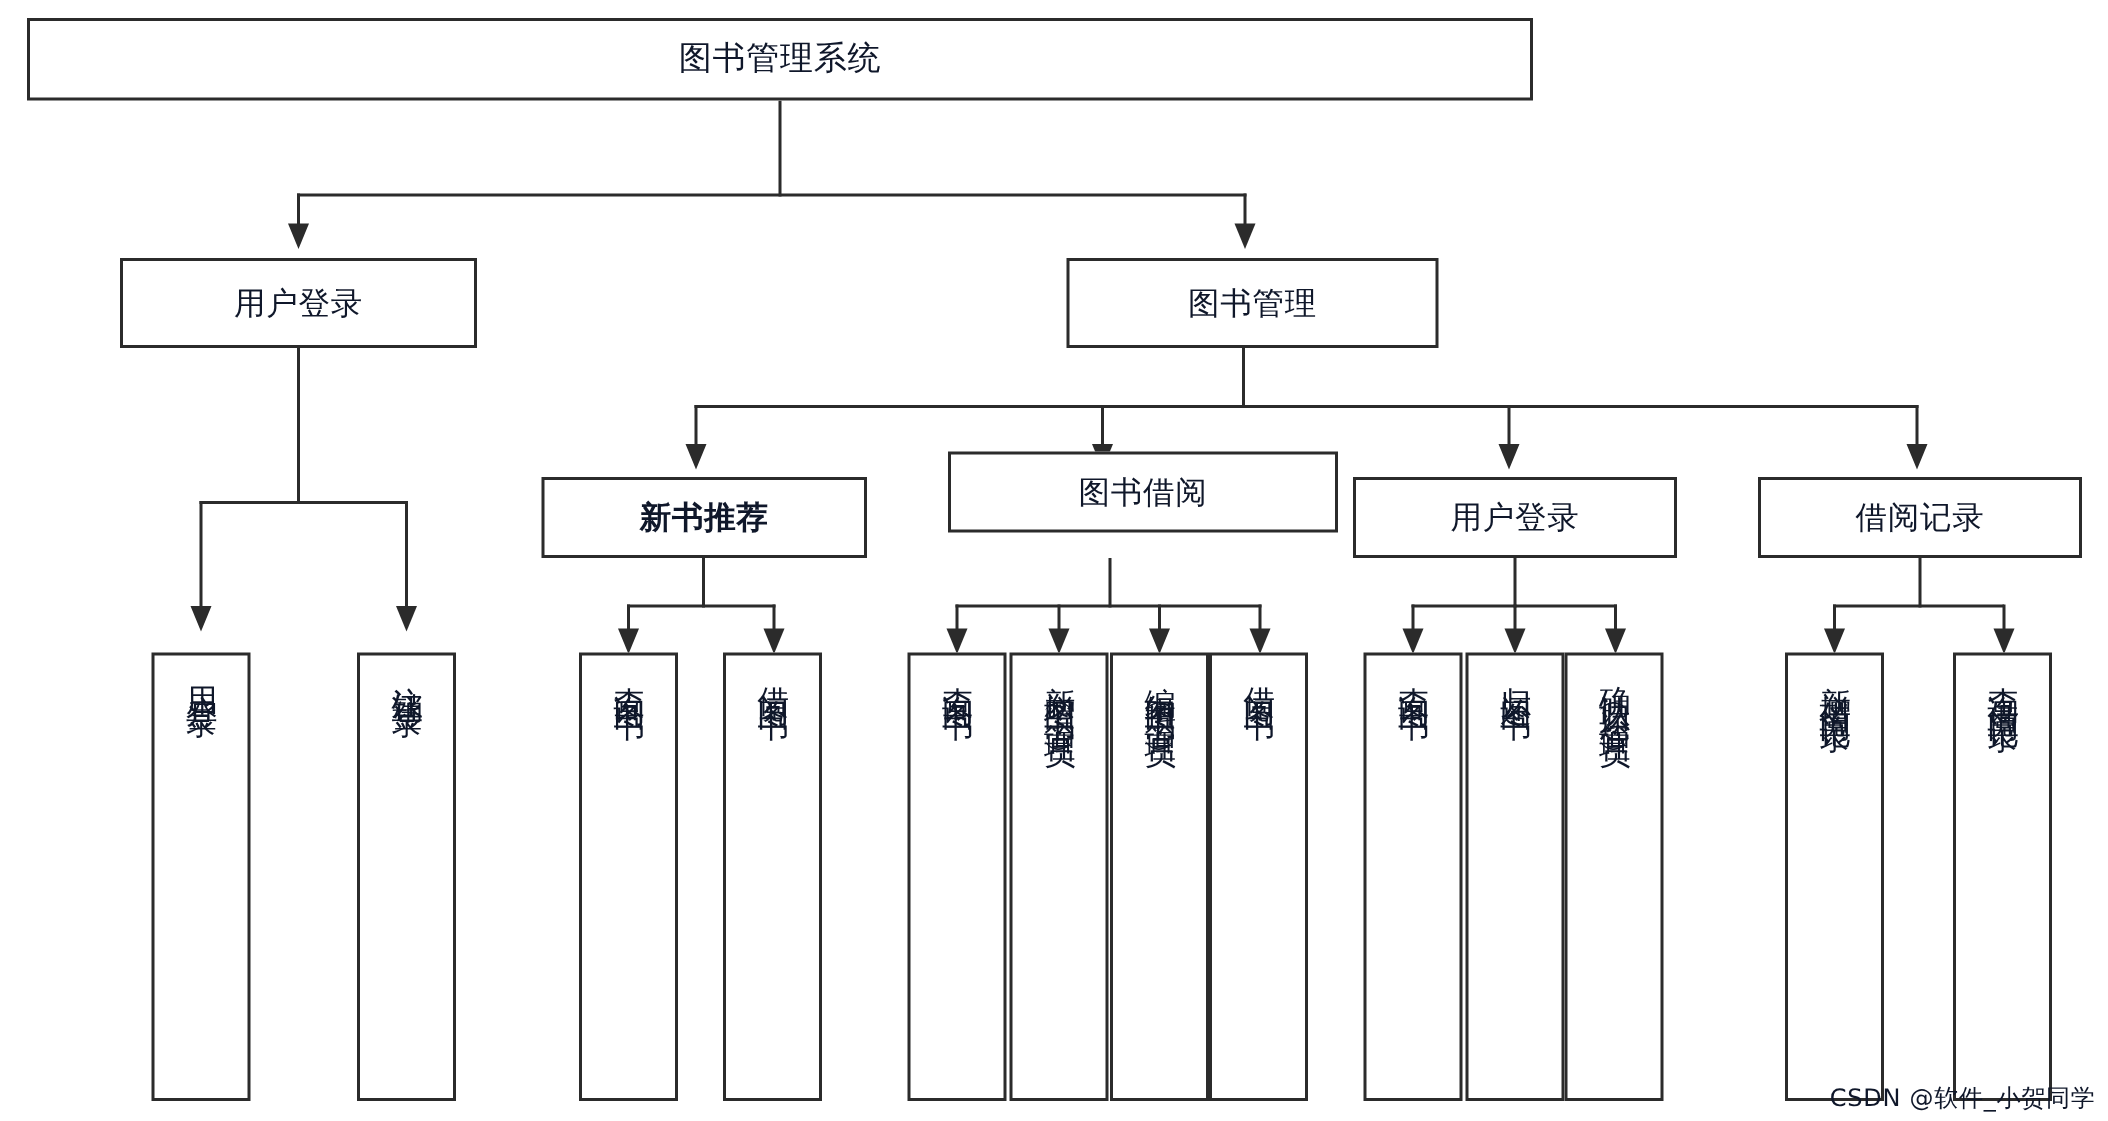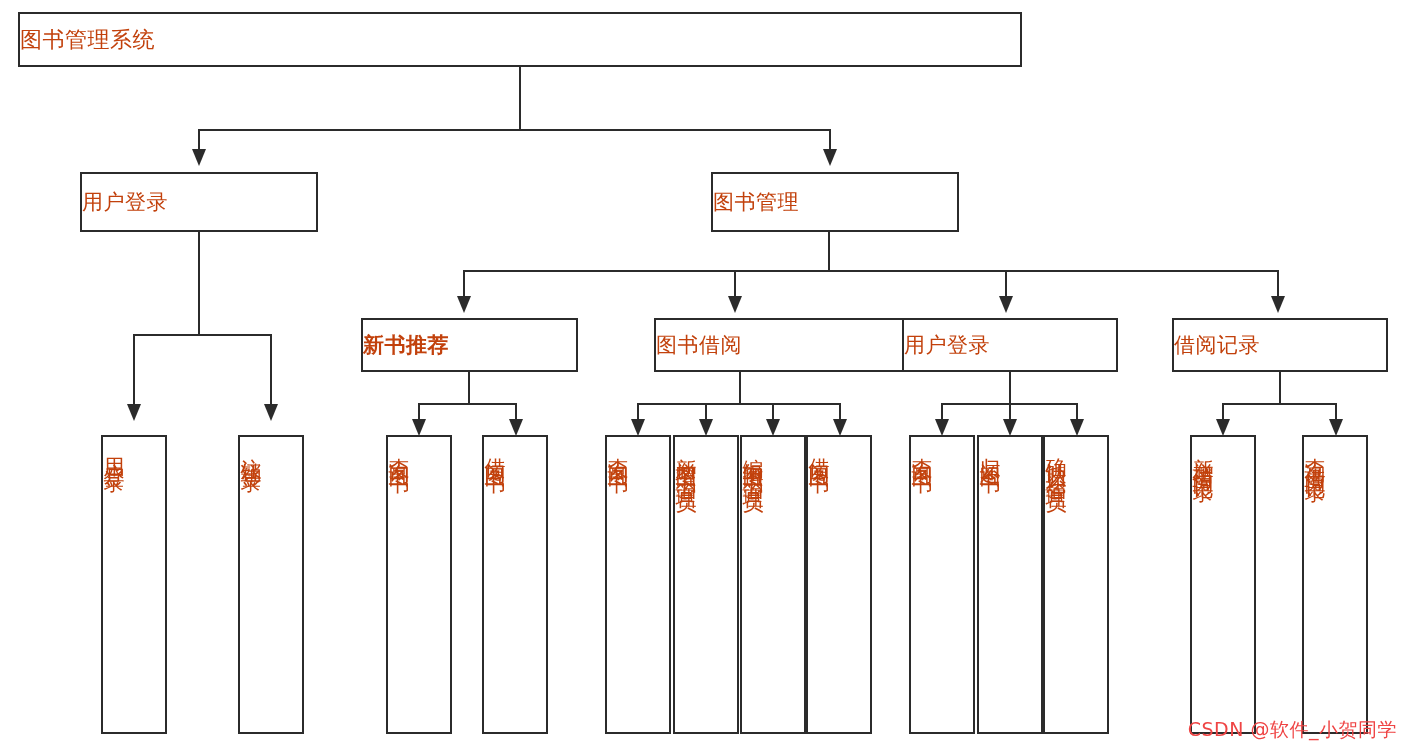--- a/index.html
+++ b/index.html
@@ -14,22 +14,22 @@
   #diagram{position:absolute;left:0;top:0;width:1405px;height:747px;}
 
   
   .node{
     position:absolute;
     box-sizing:border-box;
     background:#ffffff;
     border:2.4px solid #2b2b2b;
     display:flex;
     align-items:center;
-    justify-content:flex-start;
-    color:#c2410c;
+    justify-content:center;
+    color:#0f172a;
     z-index:5;
   }
   .node .lbl{
     display:block;
     white-space:pre;
     line-height:1.18;
     letter-spacing:0.5px;
   }
   .h-node .lbl{font-size:21px;}
   .root .lbl{font-size:22px;}
@@ -60,22 +60,22 @@
     border-left:7.5px solid transparent;
     border-right:7.5px solid transparent;
     border-top:17px solid #2b2b2b;
     z-index:2;
   }
 
   
   #watermark{
     position:absolute;
     right:8px;bottom:4px;
-    font-size:19px;
-    color:#ef4444;
+    font-size:16px;
+    color:#0f172a;
     letter-spacing:0.5px;
     z-index:20;
     white-space:nowrap;
   }
 </style>
 </head>
 <body>
 
 <div id="diagram">
 
@@ -114,21 +114,21 @@
   <div class="ln v" style="left:734px;top:270px;height:28px;"></div>
   <div class="arrow" style="left:728px;top:296px;"></div>
   <div class="ln v" style="left:1005px;top:270px;height:28px;"></div>
   <div class="arrow" style="left:999px;top:296px;"></div>
   <div class="ln v" style="left:1276.6px;top:270px;height:28px;"></div>
   <div class="arrow" style="left:1271px;top:296px;"></div>
 
   <div class="node h-node" style="left:361px;top:318px;width:217px;height:54px;font-weight:bold;">
     <span class="lbl">新书推荐</span>
   </div>
-  <div class="node h-node" style="left:632px;top:318px;width:260px;height:54px;margin-left:22px;">
+  <div class="node h-node" style="left:632px;top:301px;width:260px;height:54px;">
     <span class="lbl">图书借阅</span>
   </div>
   <div class="node h-node" style="left:902px;top:318px;width:216px;height:54px;">
     <span class="lbl">用户登录</span>
   </div>
   <div class="node h-node" style="left:1172px;top:318px;width:216px;height:54px;">
     <span class="lbl">借阅记录</span>
   </div>
 
   <div class="ln v" style="left:467.8px;top:372px;height:33px;"></div>

